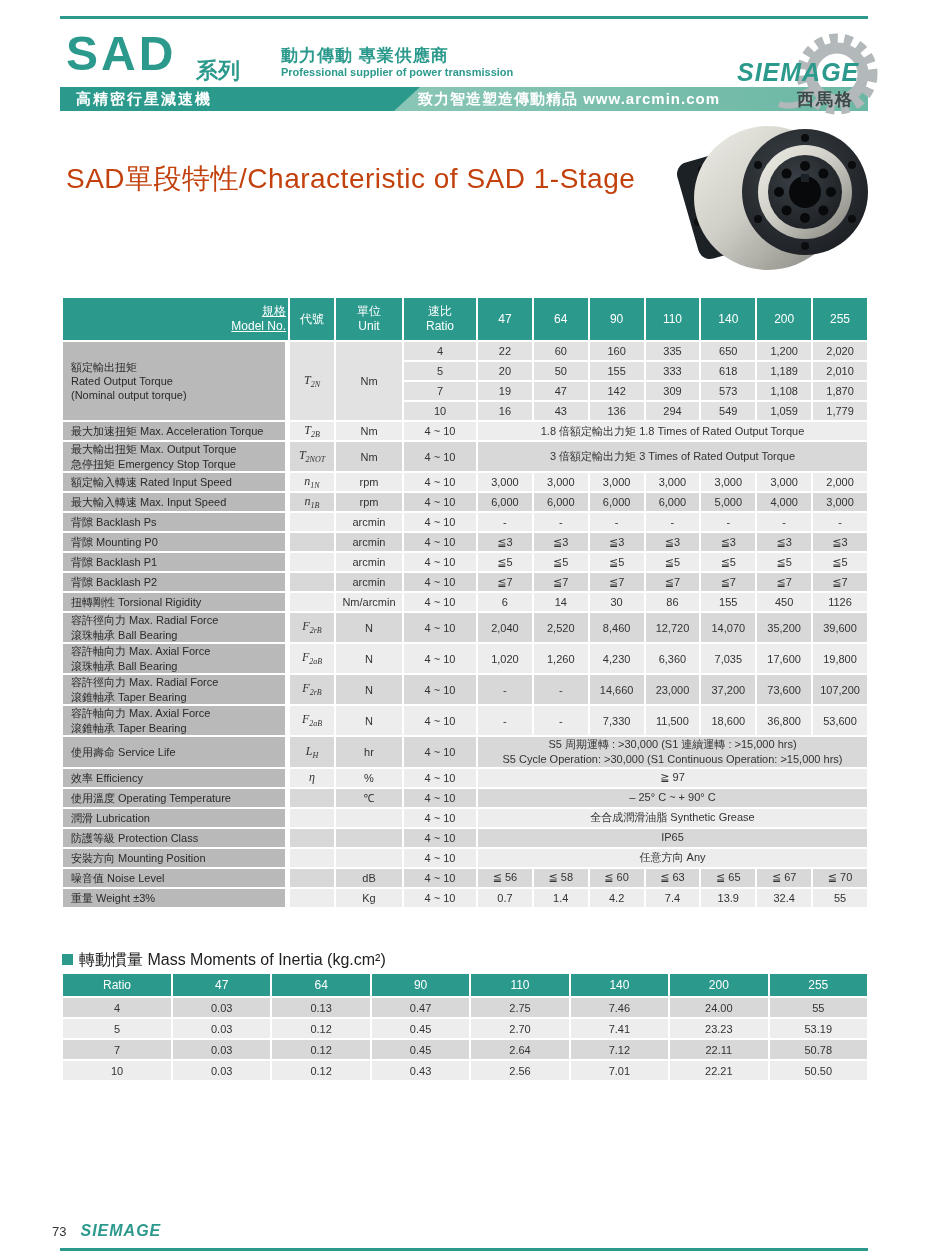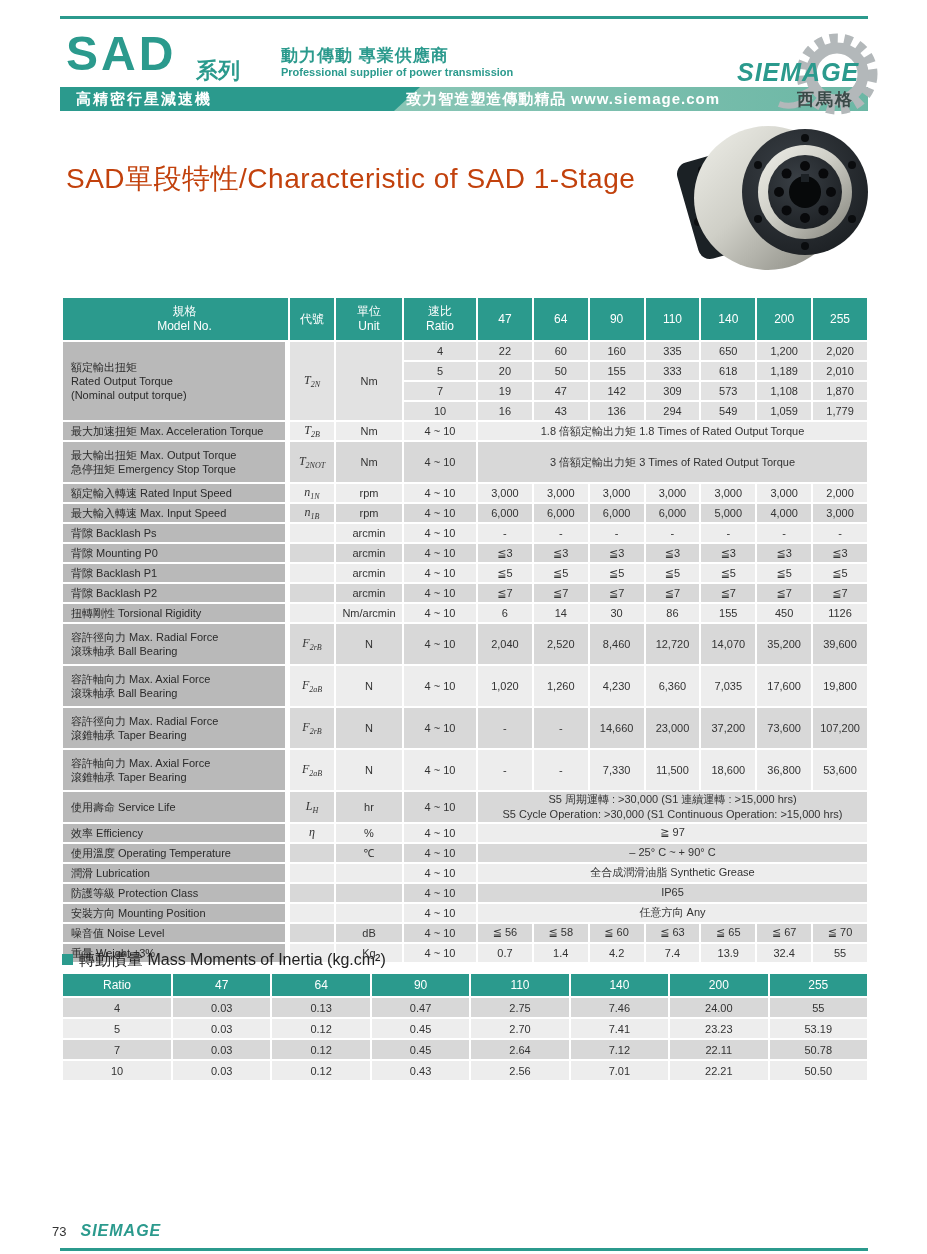--- a/index.html
+++ b/index.html
@@ -24,24 +24,24 @@
 
   
   .page-title{left:66px;top:160px;font-size:28px;color:#c2410c;letter-spacing:0.5px;}
   .photo{left:672px;top:112px;width:240px;height:168px;}
 
   
   .spec-wrap{left:61px;top:296px;width:808px;}
   table{border-collapse:separate;border-spacing:2px;width:100%;table-layout:fixed;}
   td,th{padding:0 2px;font-size:11px;text-align:center;vertical-align:middle;overflow:hidden;}
   th{background:#2b9a8d;color:#fff;font-weight:normal;font-size:12px;line-height:1.25;white-space:pre-line;}
-  th.model{ text-align:center;padding-left:20px;}
+  th.model{ text-align:right;padding-left:20px;text-decoration:underline;}
   tr.hdr{height:42px;}
   tr.r{height:18px;}
-  tr.r2{height:40px;}
+  tr.r2{height:29px;}
   tr.r3{height:26px;}
   td.label{background:#b9b9b9;text-align:left;padding-left:8px;color:#2a2a2a;white-space:pre-line;line-height:1.3;border-right:3px solid #fff;}
   tr.light td{background:#ededed;}
   tr.dark td{background:#d8d8d8;}
   tr.block td{background:#e2e2e2;}
   tr.light td.label,tr.dark td.label,tr.block td.label{background:#b9b9b9;}
   td.code{font-family:"Liberation Serif",serif;font-style:italic;font-size:12px;}
   td.code .sub{font-size:8px;vertical-align:sub;letter-spacing:0;}
   td.span7{white-space:pre-line;line-height:1.35;}
 
@@ -63,21 +63,21 @@
 
 <div class="abs rule-top"></div>
 
 <div class="abs sad-logo">SAD</div>
 <div class="abs sad-suffix">系列</div>
 <div class="abs slogan-zh">動力傳動 專業供應商</div>
 <div class="abs slogan-en">Professional supplier of power transmission</div>
 
 <div class="abs banner">
   <div class="banner-left">高精密行星減速機</div>
-  <div class="banner-right">致力智造塑造傳動精品  www.siemage.com</div>
+  <div class="banner-right">致力智造塑造傳動精品  www.arcmin.com</div>
 </div>
 
 <div class="abs logo-box">
   <svg class="logo-gear" width="120" height="100" viewBox="0 0 120 100">
     <circle cx="72" cy="50" r="33" fill="none" stroke="#b3b8ba" stroke-width="15" stroke-dasharray="7.5 6"></circle>
     <circle cx="72" cy="50" r="26" fill="none" stroke="#b3b8ba" stroke-width="11"></circle>
     <path d="M46 72 Q 30 86 14 80" stroke="#b3b8ba" stroke-width="6" fill="none"></path>
   </svg>
   <div class="logo-text">SIEMAGE</div>
   <div class="logo-zh">西馬格</div>

